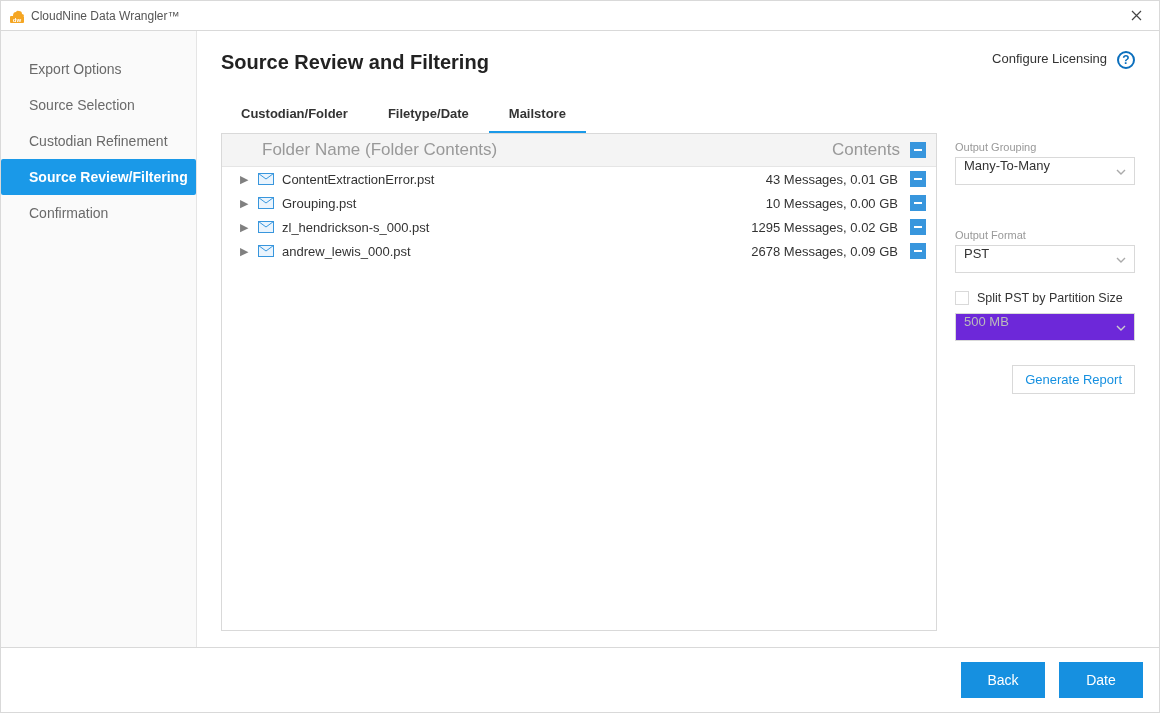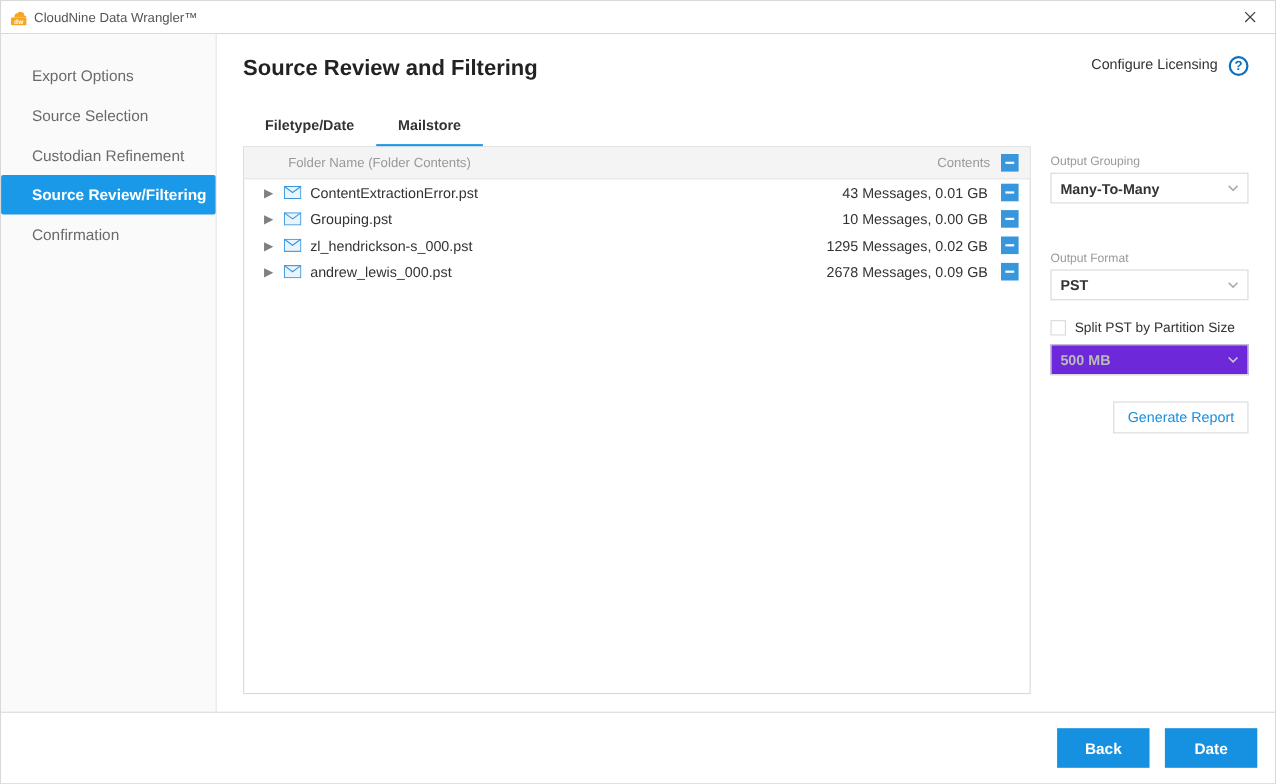--- a/index.html
+++ b/index.html
@@ -115,21 +115,21 @@
   .table-panel {
     flex:1;
     border:1px solid var(--border);
     display:flex; flex-direction:column;
     min-width:0;
   }
   .table-header {
     display:flex; align-items:center;
     background:#f4f4f4;
     border-bottom:1px solid var(--border-light);
-    font-size:12px; color:var(--text-faint);
+    font-size:17px; color:var(--text-faint);
     padding:6px 10px 6px 40px;
   }
   .th-folder { flex:1; }
   .th-contents { width:70px; text-align:right; margin-right:10px; }
   .th-check {
     width:16px; height:16px; background:var(--icon-blue);
     display:flex; align-items:center; justify-content:center;
     cursor:pointer;
   }
   .th-check .dash { width:8px; height:2px; background:#fff; }
@@ -158,27 +158,26 @@
   
   .options-panel {
     width:180px;
     padding-top:4px;
     font-size:12px;
   }
   .field-label { color:var(--text-faint); font-size:11px; margin-bottom:4px; margin-top:4px; }
   .select {
     border:1px solid var(--border);
     height:28px;
-    display:flex; align-items:center;
+    display:flex; 
     padding:0 8px;
     font-size:13px; color:#333;
     cursor:pointer;
     position:relative;
     background:#fff;
-    font-weight:bold;
   }
   .select.disabled { color:#bbb; background:#6d28d9; }
   .select .chev {
     position:absolute; right:8px; top:50%; transform:translateY(-50%);
     color:#aaa; font-size:11px;
   }
   .checkbox-row {
     display:flex; align-items:center; gap:8px;
     margin-top:18px;
   }
@@ -206,21 +205,21 @@
     padding:14px 16px;
     display:flex; justify-content:flex-end; gap:14px;
   }
   .btn-primary {
     background:var(--primary);
     color:#fff;
     border:none;
     padding:10px 0;
     width:84px;
     font-size:14px;
-    font-weight:700;
+    font-weight:400;
     cursor:pointer;
   }
 </style>
 </head>
 <body>
 
 <div class="window">
 
   <div class="titlebar">
     <span class="logo">
@@ -253,20 +252,21 @@
 
       <div class="page-header">
         <div class="titles">
           <h1 class="page-title">Source Review and Filtering</h1>
         </div>
         <span class="configure-link">Configure Licensing</span>
         <span class="help-icon">?</span>
       </div>
 
       <div class="tabs">
+        <div class="tab"><span>Custodian/Folder</span></div>
         <div class="tab"><span>Filetype/Date</span></div>
         <div class="tab active"><span>Mailstore</span></div>
       </div>
 
       <div class="panel-row">
 
         <div class="table-panel">
           <div class="table-header">
             <span class="th-folder">Folder Name (Folder Contents)</span>
             <span class="th-contents">Contents</span>

